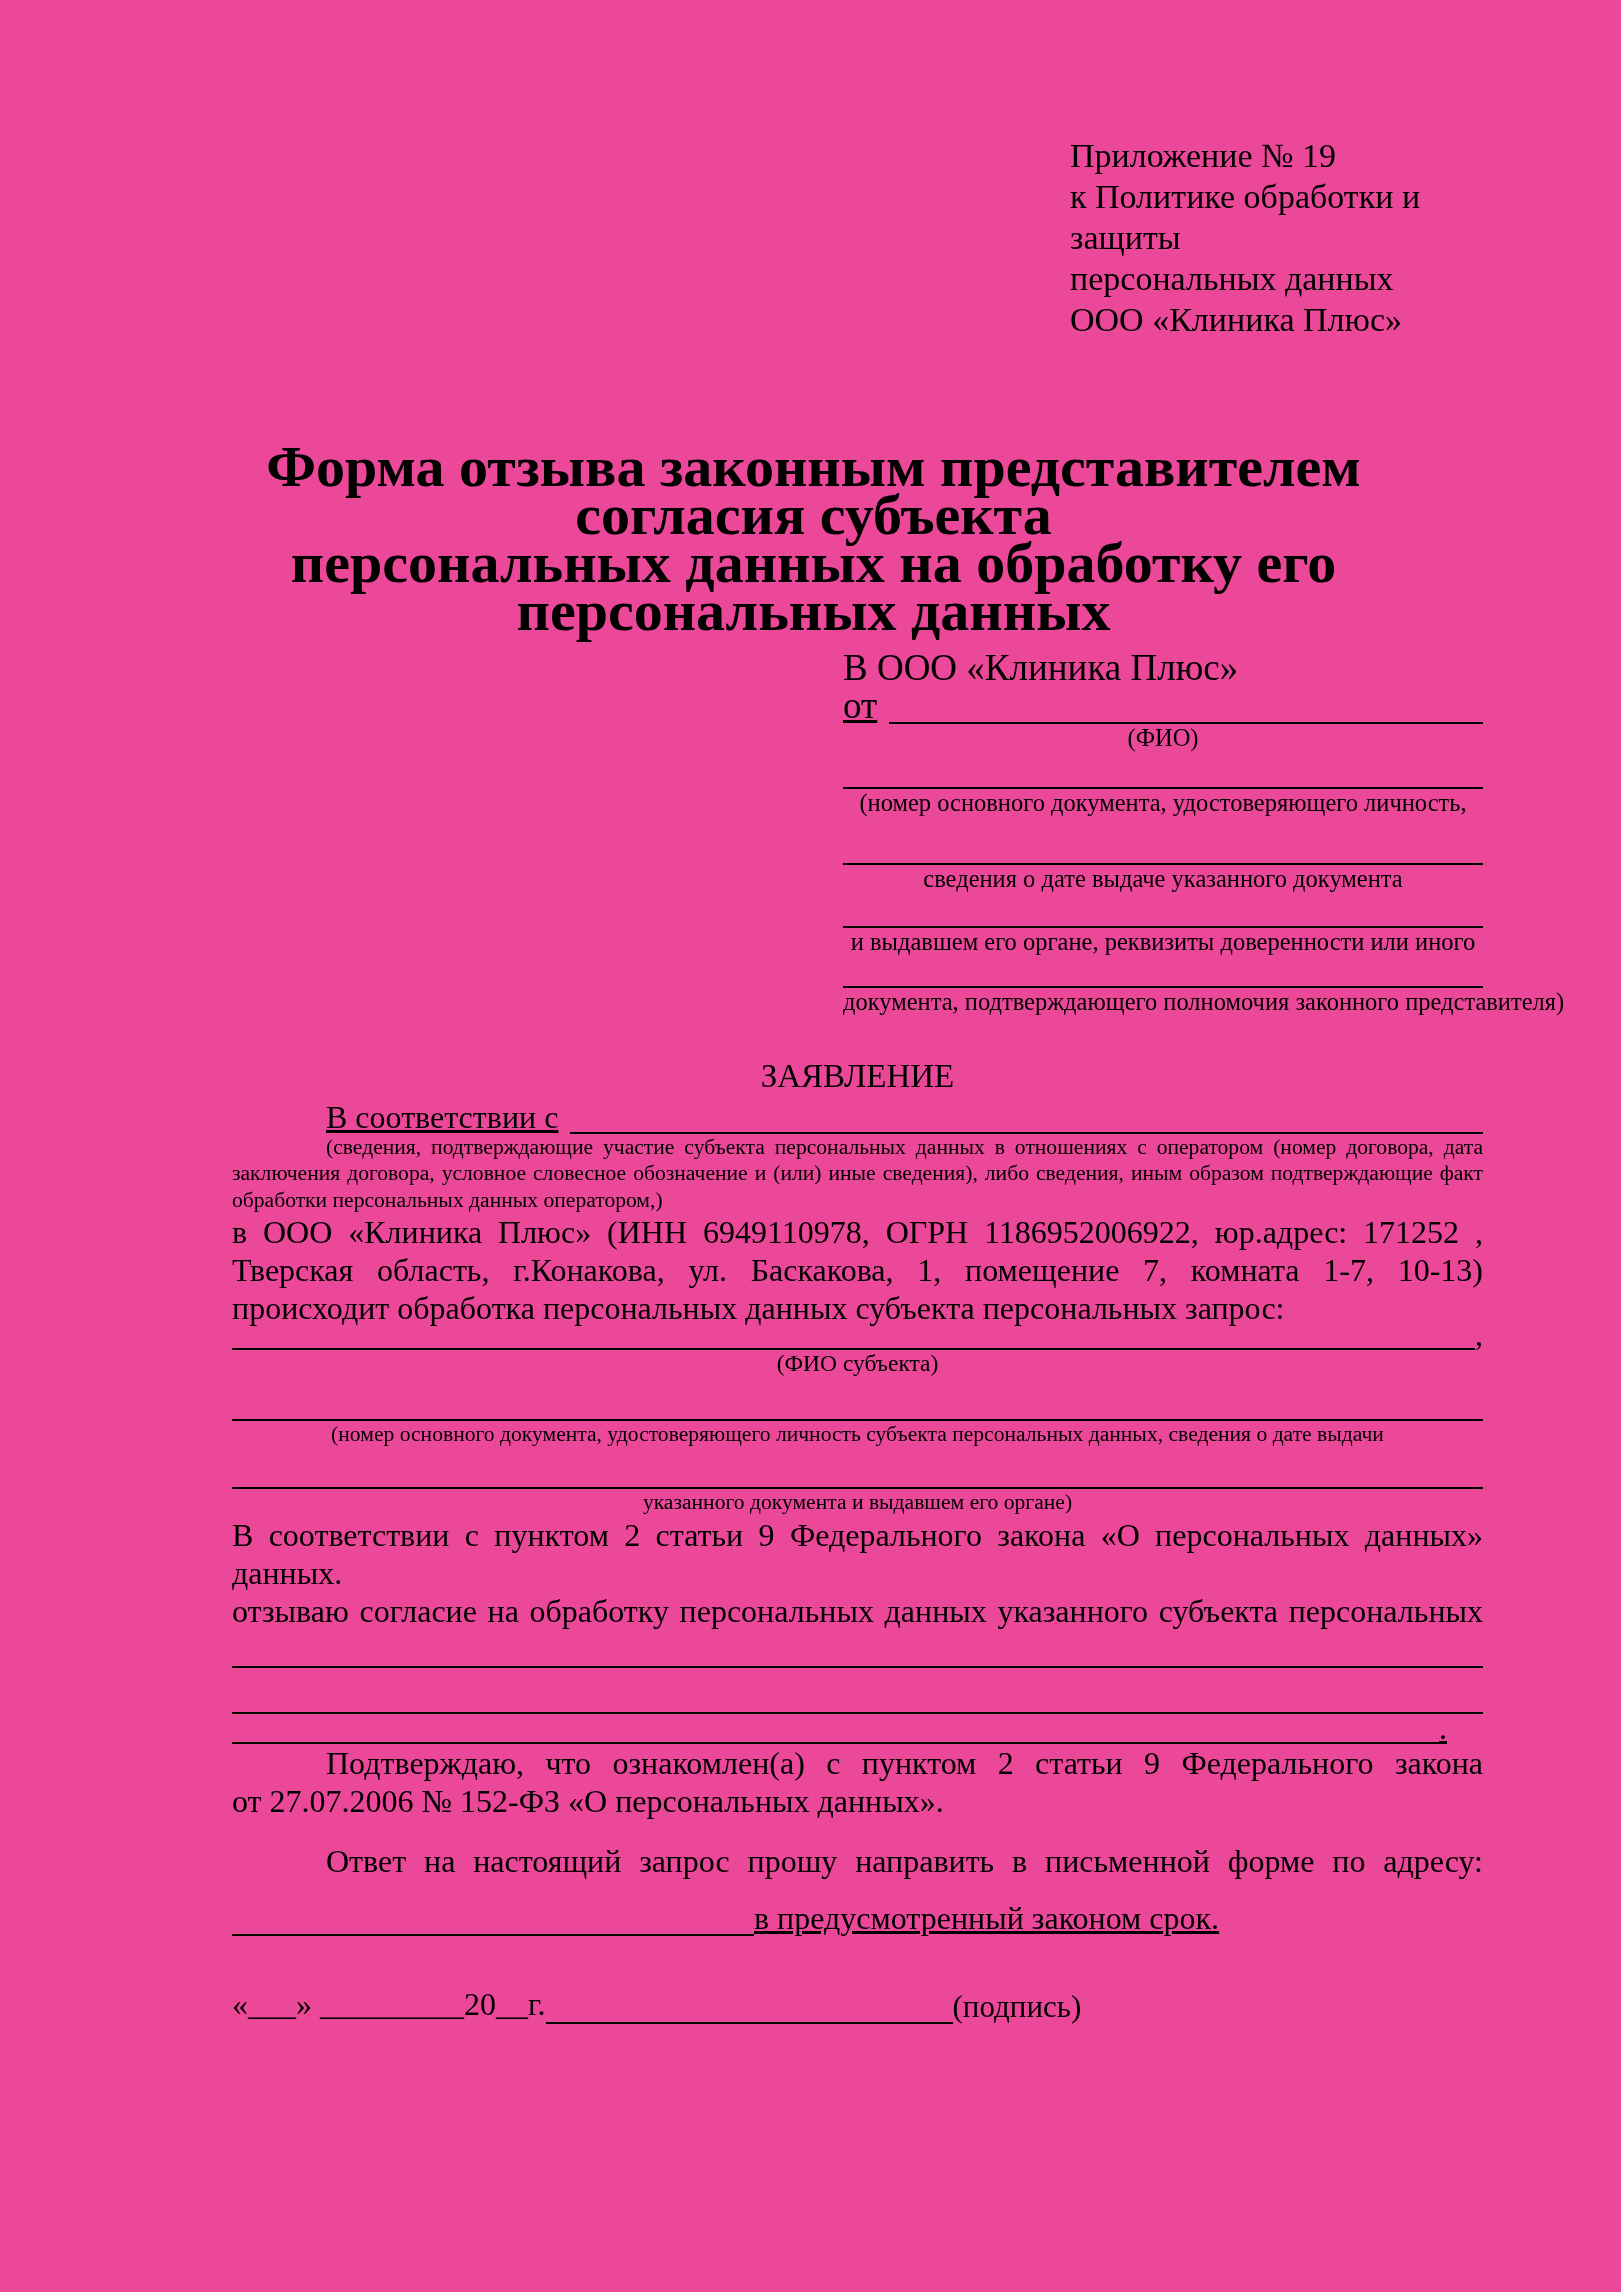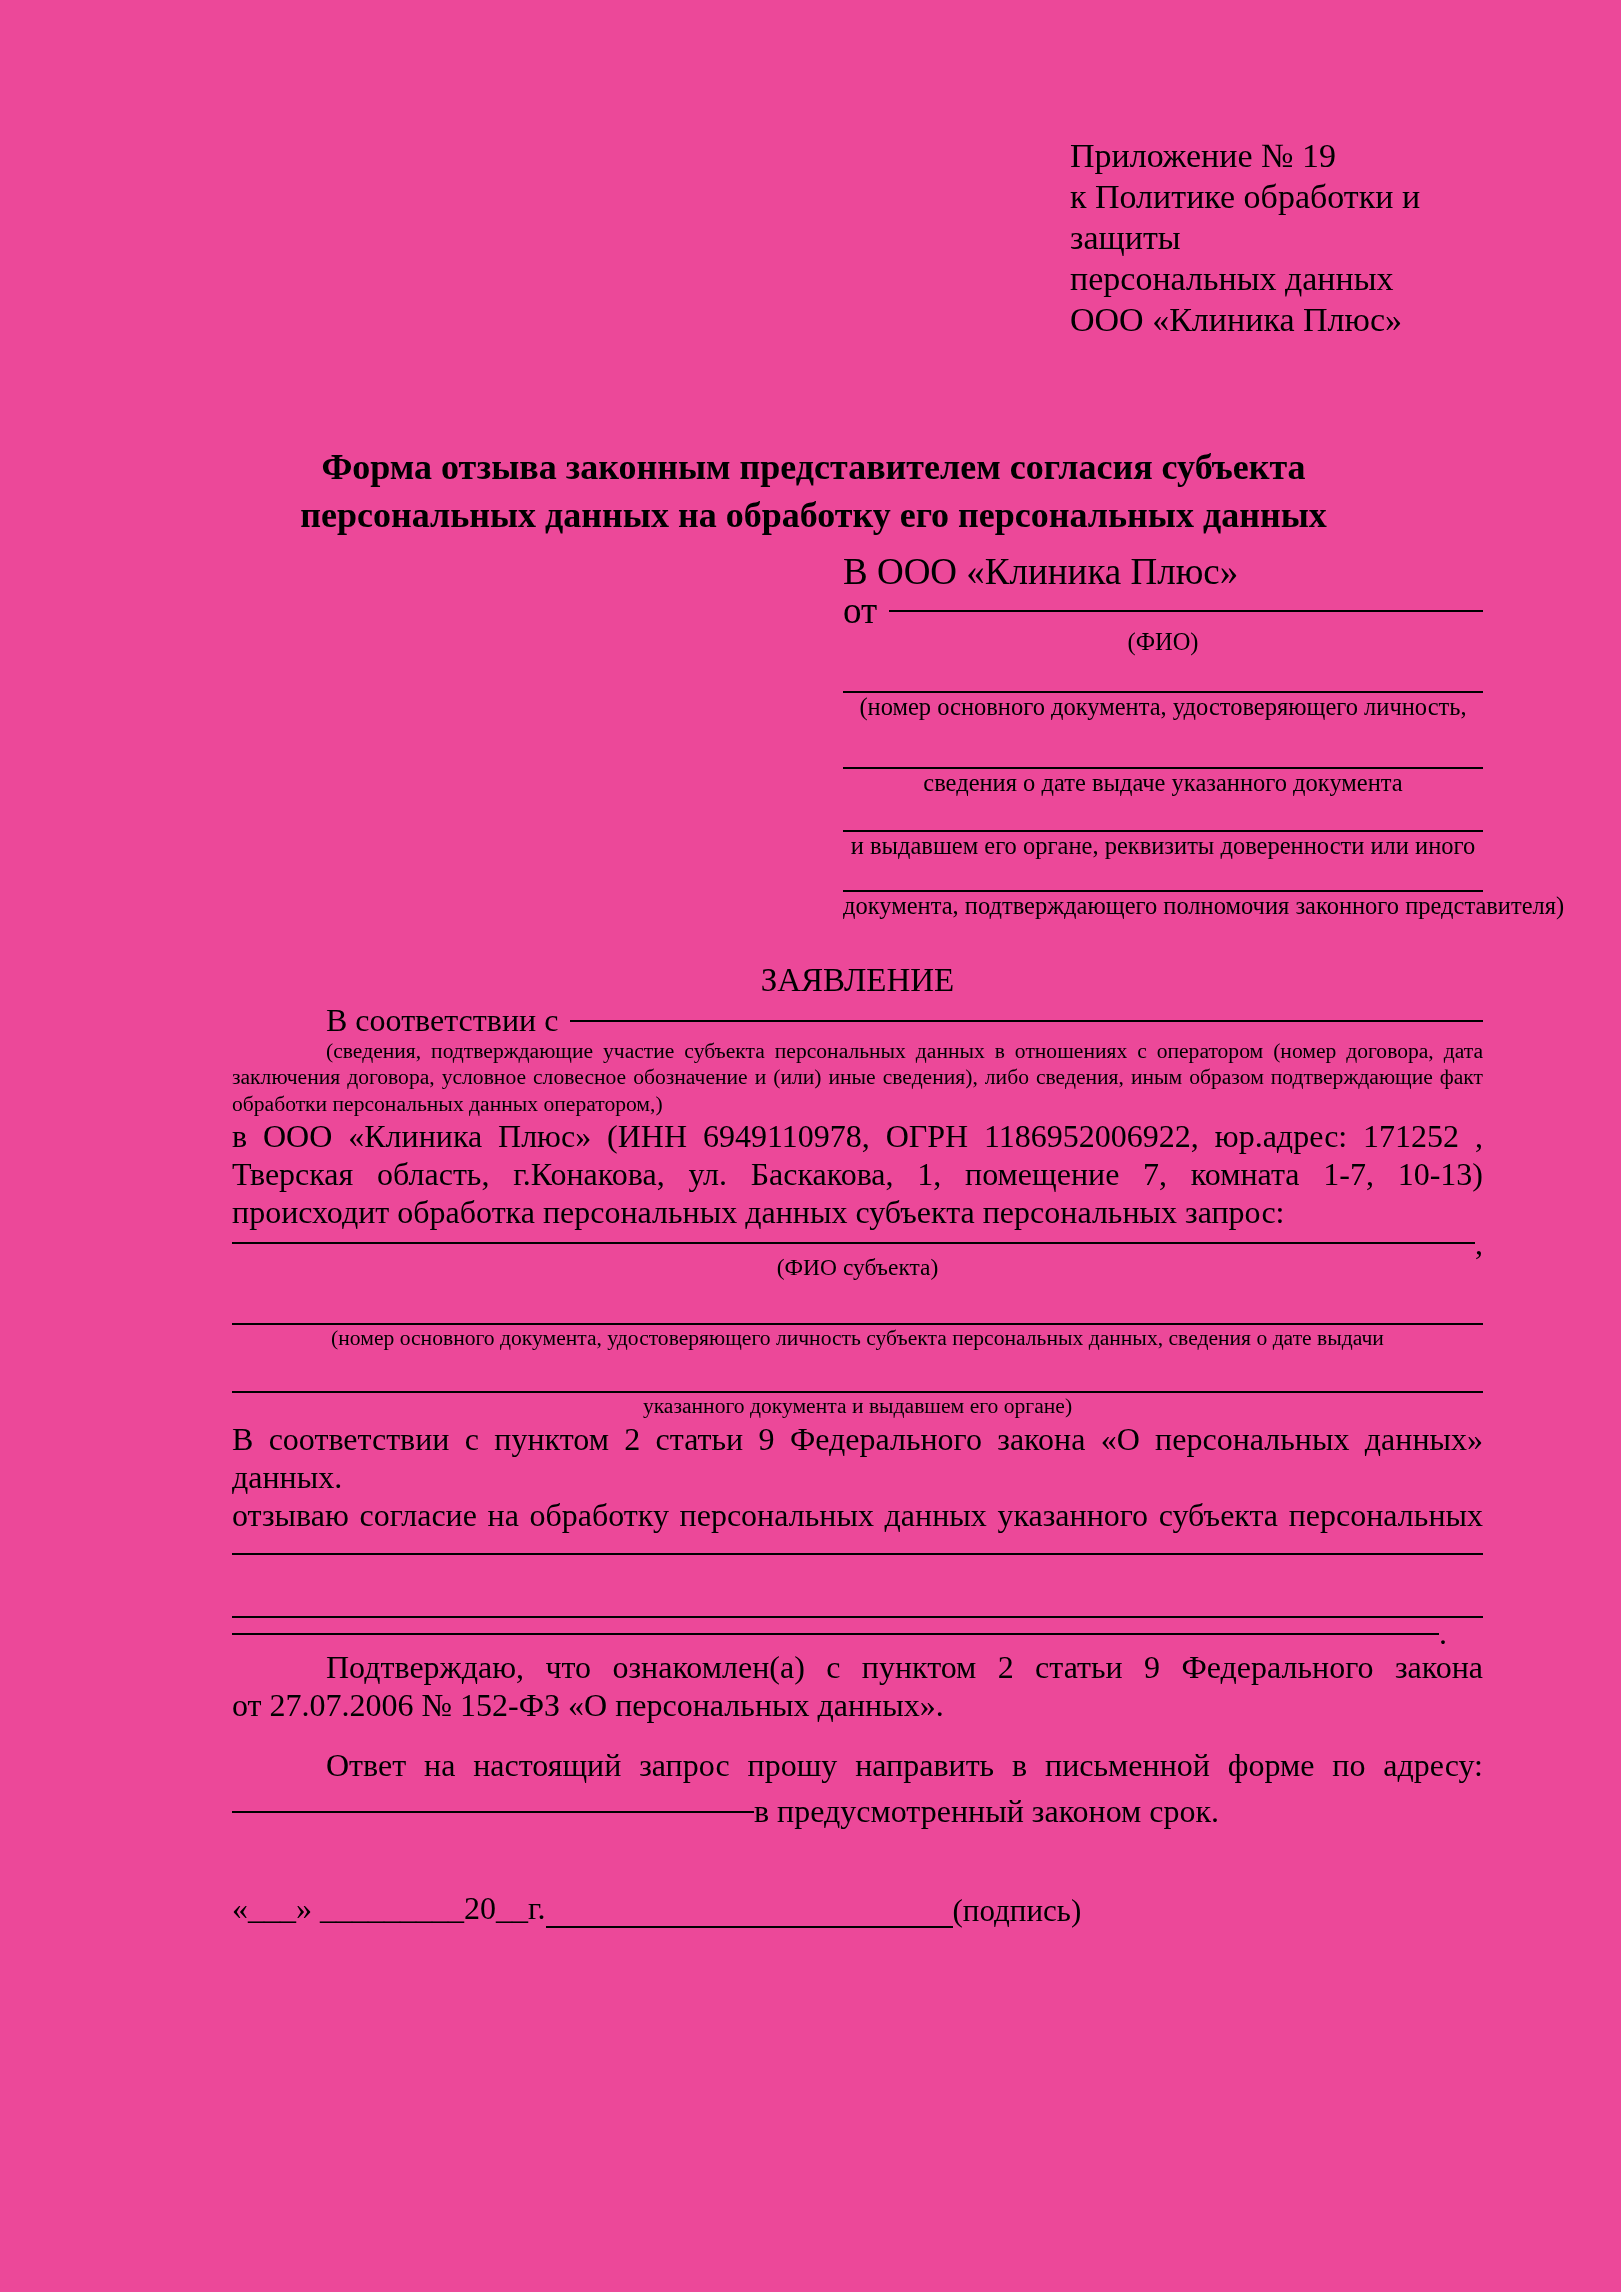--- a/index.html
+++ b/index.html
@@ -8,25 +8,25 @@
     width: 1621px; height: 2293px;
     background: #ec4899; color: #000;
     font-family: "Liberation Serif", "DejaVu Serif", serif;
     padding: 135px 138px 0 232px;
     overflow: hidden; position: relative;
   }
   
   .appendix { margin-left: 838px; font-size: 34px; line-height: 41px; }
   
   .title { margin-left: -88px; margin-top: 103px; text-align: center;
-           font-weight: bold; font-size: 36px; line-height: 48px; }
+           font-weight: bold; font-size: 58px; line-height: 48px; }
   
   .addr { margin-left: 611px; width: 640px; margin-top: 11px; font-size: 37px; }
   .addr-to { height: 43px; line-height: 43px; white-space: nowrap; }
-  .flexrow { display: flex; align-items: center; }
+  .flexrow { display: flex; align-items: flex-end; text-decoration: underline; }
   .addr-from { height: 35px; }
   .addr-from .lbl { line-height: 37px; padding-right: 11.8px; }
   .fill { flex: 1 1 auto; height: 2.9px; border-bottom: 2.9px solid #000; }
   .acap { font-size: 24.5px; line-height: 27.4px; height: 27.4px; text-align: center; white-space: nowrap; }
   .ablank { border-bottom: 2.9px solid #000; }
   .b1 { height: 38px; } .b2 { height: 48px; } .b3 { height: 36px; } .b4 { height: 32px; }
   
   .zayav { margin-top: 39px; text-align: center; font-size: 33px; height: 45px; line-height: 45px; }
   .intro { height: 35px; font-size: 32px; }
   .intro .ilbl { line-height: 33px; padding-left: 94px; padding-right: 11.8px; white-space: nowrap; }

